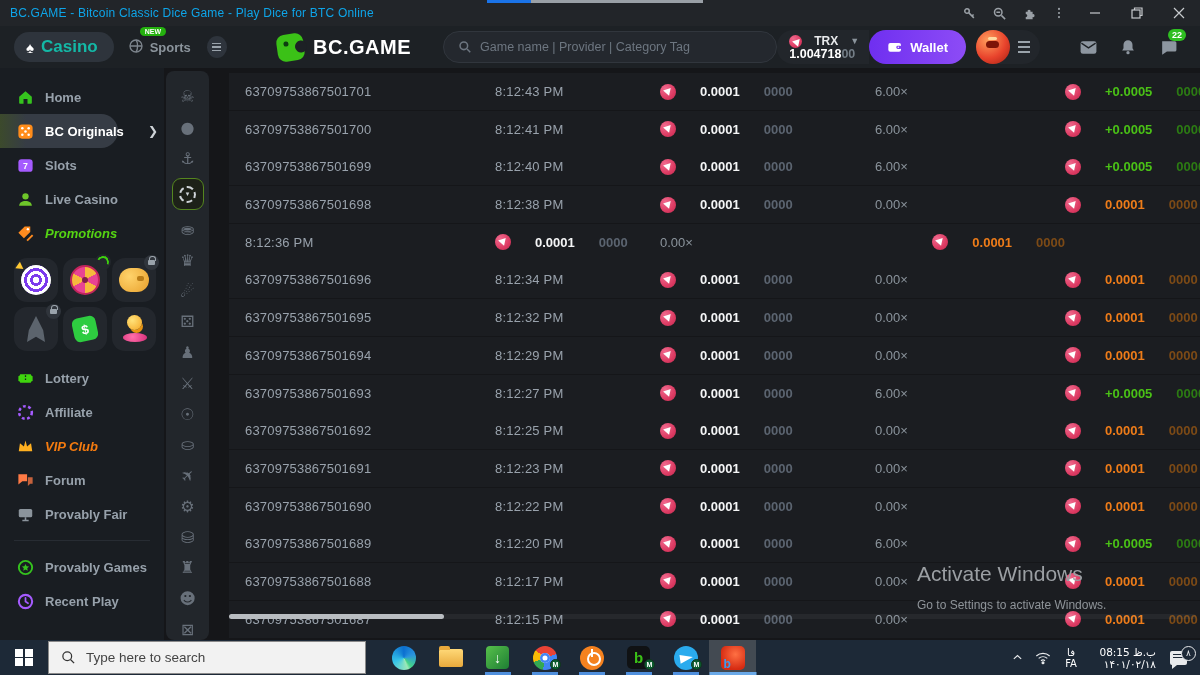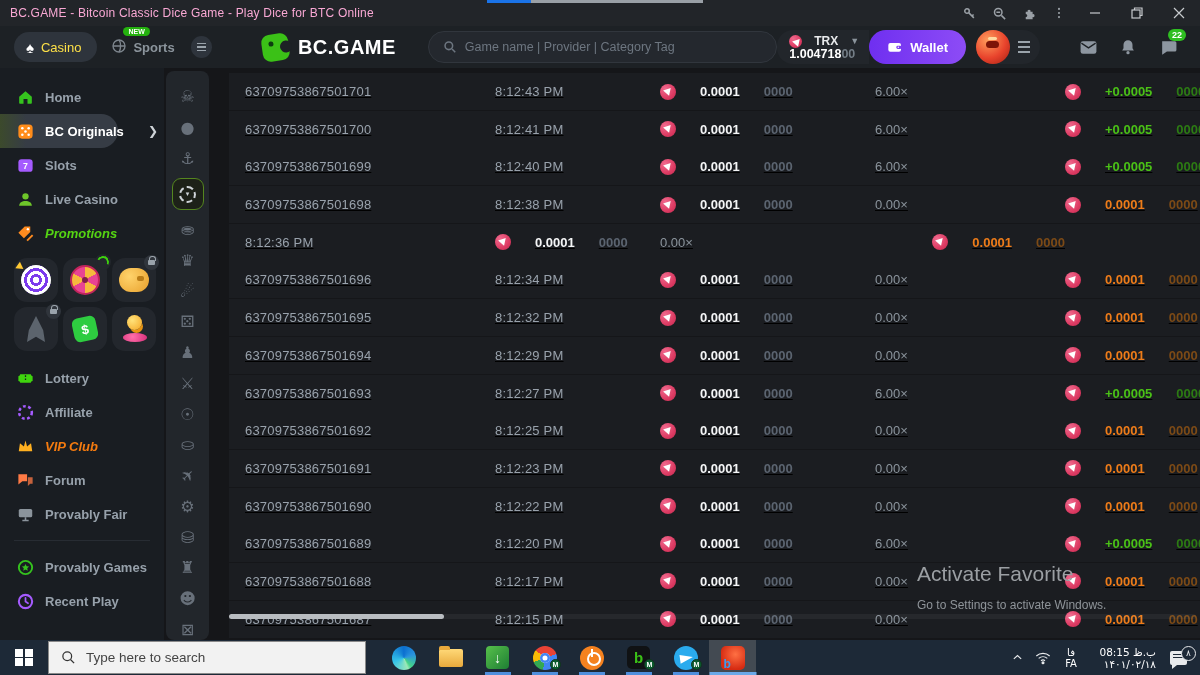--- a/index.html
+++ b/index.html
@@ -5,31 +5,31 @@
   *{margin:0;padding:0;box-sizing:border-box;}
   html,body{width:1200px;height:675px;overflow:hidden;background:#101113;}
   body{font-family:"Liberation Sans","DejaVu Sans",sans-serif;-webkit-font-smoothing:antialiased;}
   #app{position:relative;width:1200px;height:675px;background:#151619;overflow:hidden;}
 
   
   .titlebar{position:absolute;top:0;left:0;right:0;height:26px;background:#222529;display:flex;align-items:center;}
   .progress{position:absolute;top:0;left:0;height:3px;width:100%;}
   .p-done{position:absolute;left:487px;width:44px;top:0;height:3px;background:var(--progress-blue);}
   .p-track{position:absolute;left:531px;width:172px;top:0;height:3px;background:#9aa0a6;}
-  .tb-title{color:#f9a8d4;font-size:12px;margin-left:10px;letter-spacing:.2px;}
+  .tb-title{color:#0ea5e9;font-size:12px;margin-left:10px;letter-spacing:.2px;}
   .tb-right{margin-left:auto;display:flex;align-items:center;height:100%;}
   .tb-ic{width:30px;height:26px;display:flex;align-items:center;justify-content:center;color:#9aa0a6;}
   .tb-ic svg{display:block;}
   .winctl{width:42px;height:26px;display:flex;align-items:center;justify-content:center;color:#c7cacd;font-size:13px;}
 
   
   .appheader{position:absolute;top:26px;left:0;right:0;height:42px;background:#1d2125;display:flex;align-items:center;}
   .pill{display:flex;align-items:center;gap:7px;background:#2e343c;border-radius:17px;height:30px;padding:0 16px 0 12px;margin-left:14px;}
   .spade{color:#fff;font-size:15px;}
-  .pill-label{color:#fde047;font-size:13px;font-weight:normal;}
+  .pill-label{color:#14b8a6;font-size:17px;font-weight:bold;}
   .sports{display:flex;align-items:center;gap:6px;margin-left:14px;position:relative;height:30px;}
   .sports-ic{color:#7d858d;font-size:15px;}
   .sports-label{color:#8b949c;font-size:13px;font-weight:bold;}
   .new-badge{position:absolute;top:-5px;left:12px;background:var(--new-green);color:#fff;font-size:7px;font-weight:bold;padding:1px 5px;border-radius:6px;}
   .collapse-btn{width:22px;height:22px;border-radius:50%;background:#2e343c;margin-left:16px;display:flex;flex-direction:column;align-items:center;justify-content:center;gap:2px;}
   .collapse-btn i{display:block;width:9px;height:1.5px;background:#9aa3ab;}
   .logo{display:flex;align-items:center;gap:9px;margin-left:50px;}
   .logo-mark{width:27px;height:27px;border-radius:8px;background:var(--bc-green);position:relative;transform:rotate(-8deg);}
   .logo-mark::after{content:"";position:absolute;right:-3px;top:8px;width:12px;height:12px;border-radius:50%;background:#1d2125;}
   .logo-mark::before{content:"";position:absolute;left:7px;top:7px;width:5px;height:5px;border-radius:50%;background:#0d3d10;}
@@ -87,21 +87,21 @@
   .rail{width:48px;flex:none;padding:3px 3px 0 2px;}
   .rail-panel{background:#22262b;border-radius:8px;height:100%;display:flex;flex-direction:column;align-items:center;padding-top:15px;gap:9px;}
   .rail-ic{width:22px;height:22px;display:flex;align-items:center;justify-content:center;color:#68707a;font-size:16px;font-family:"DejaVu Sans",sans-serif;}
   .rail-ic.sel{width:32px;height:32px;border:1px solid #55861f;border-radius:9px;background:#1d2118;}
   .sel-dice{width:17px;height:17px;border:2px dashed #cfd4d8;border-radius:50%;display:flex;align-items:center;justify-content:center;color:#cfd4d8;font-size:7px;}
   .rot45{transform:rotate(-45deg);}
 
   
   .content{flex:1;position:relative;background:#151619;}
   .tablewrap{position:absolute;left:17px;right:0;top:5px;bottom:30px;}
-  .trow{height:37px;margin-bottom:0.7px;background:#1b1d21;display:grid;grid-template-columns:250px 165px 215px 190px 1fr;align-items:center;padding:0 40px 0 16px;text-decoration:underline;}
+  .trow{height:37px;margin-bottom:0.7px;background:#1b1d21;display:grid;grid-template-columns:250px 165px 215px 190px 1fr;align-items:center;padding:0 40px 0 16px;}
   .c-id,.c-time{color:#99a2ac;font-size:13px;letter-spacing:.2px;}
   .c-amt,.c-pay{display:flex;align-items:center;gap:24px;font-size:13px;}
   .c-amt b{color:#f4f5f6;}
   .c-amt .dim{color:#5b6470;font-weight:bold;}
   .c-mult{color:#8b949c;font-size:13px;}
   .c-pay{justify-content:flex-end;font-weight:bold;}
   .c-pay.win b{color:var(--win-green);}
   .c-pay.win .dim{color:var(--win-green-dim);}
   .c-pay.loss b{color:var(--loss-orange);}
   .c-pay.loss .dim{color:var(--loss-orange-dim);}
@@ -684,21 +684,21 @@
               <i class="trx"></i>
               <b>0.0001</b>
               <span class="dim">0000</span>
             </span>
           </div>
         </div>
       <div class="hscroll">
           <span class="hthumb"></span>
         </div>
       <div class="watermark">
-        <div class="wm1">Activate Favorite</div>
+        <div class="wm1">Activate Windows</div>
         <div class="wm2">Go to Settings to activate Windows.</div>
       </div>
     </div>
   </div>
 
   <div class="taskbar">
     <div class="start">
         <span class="start-grid">
           <i></i>
           <i></i>

